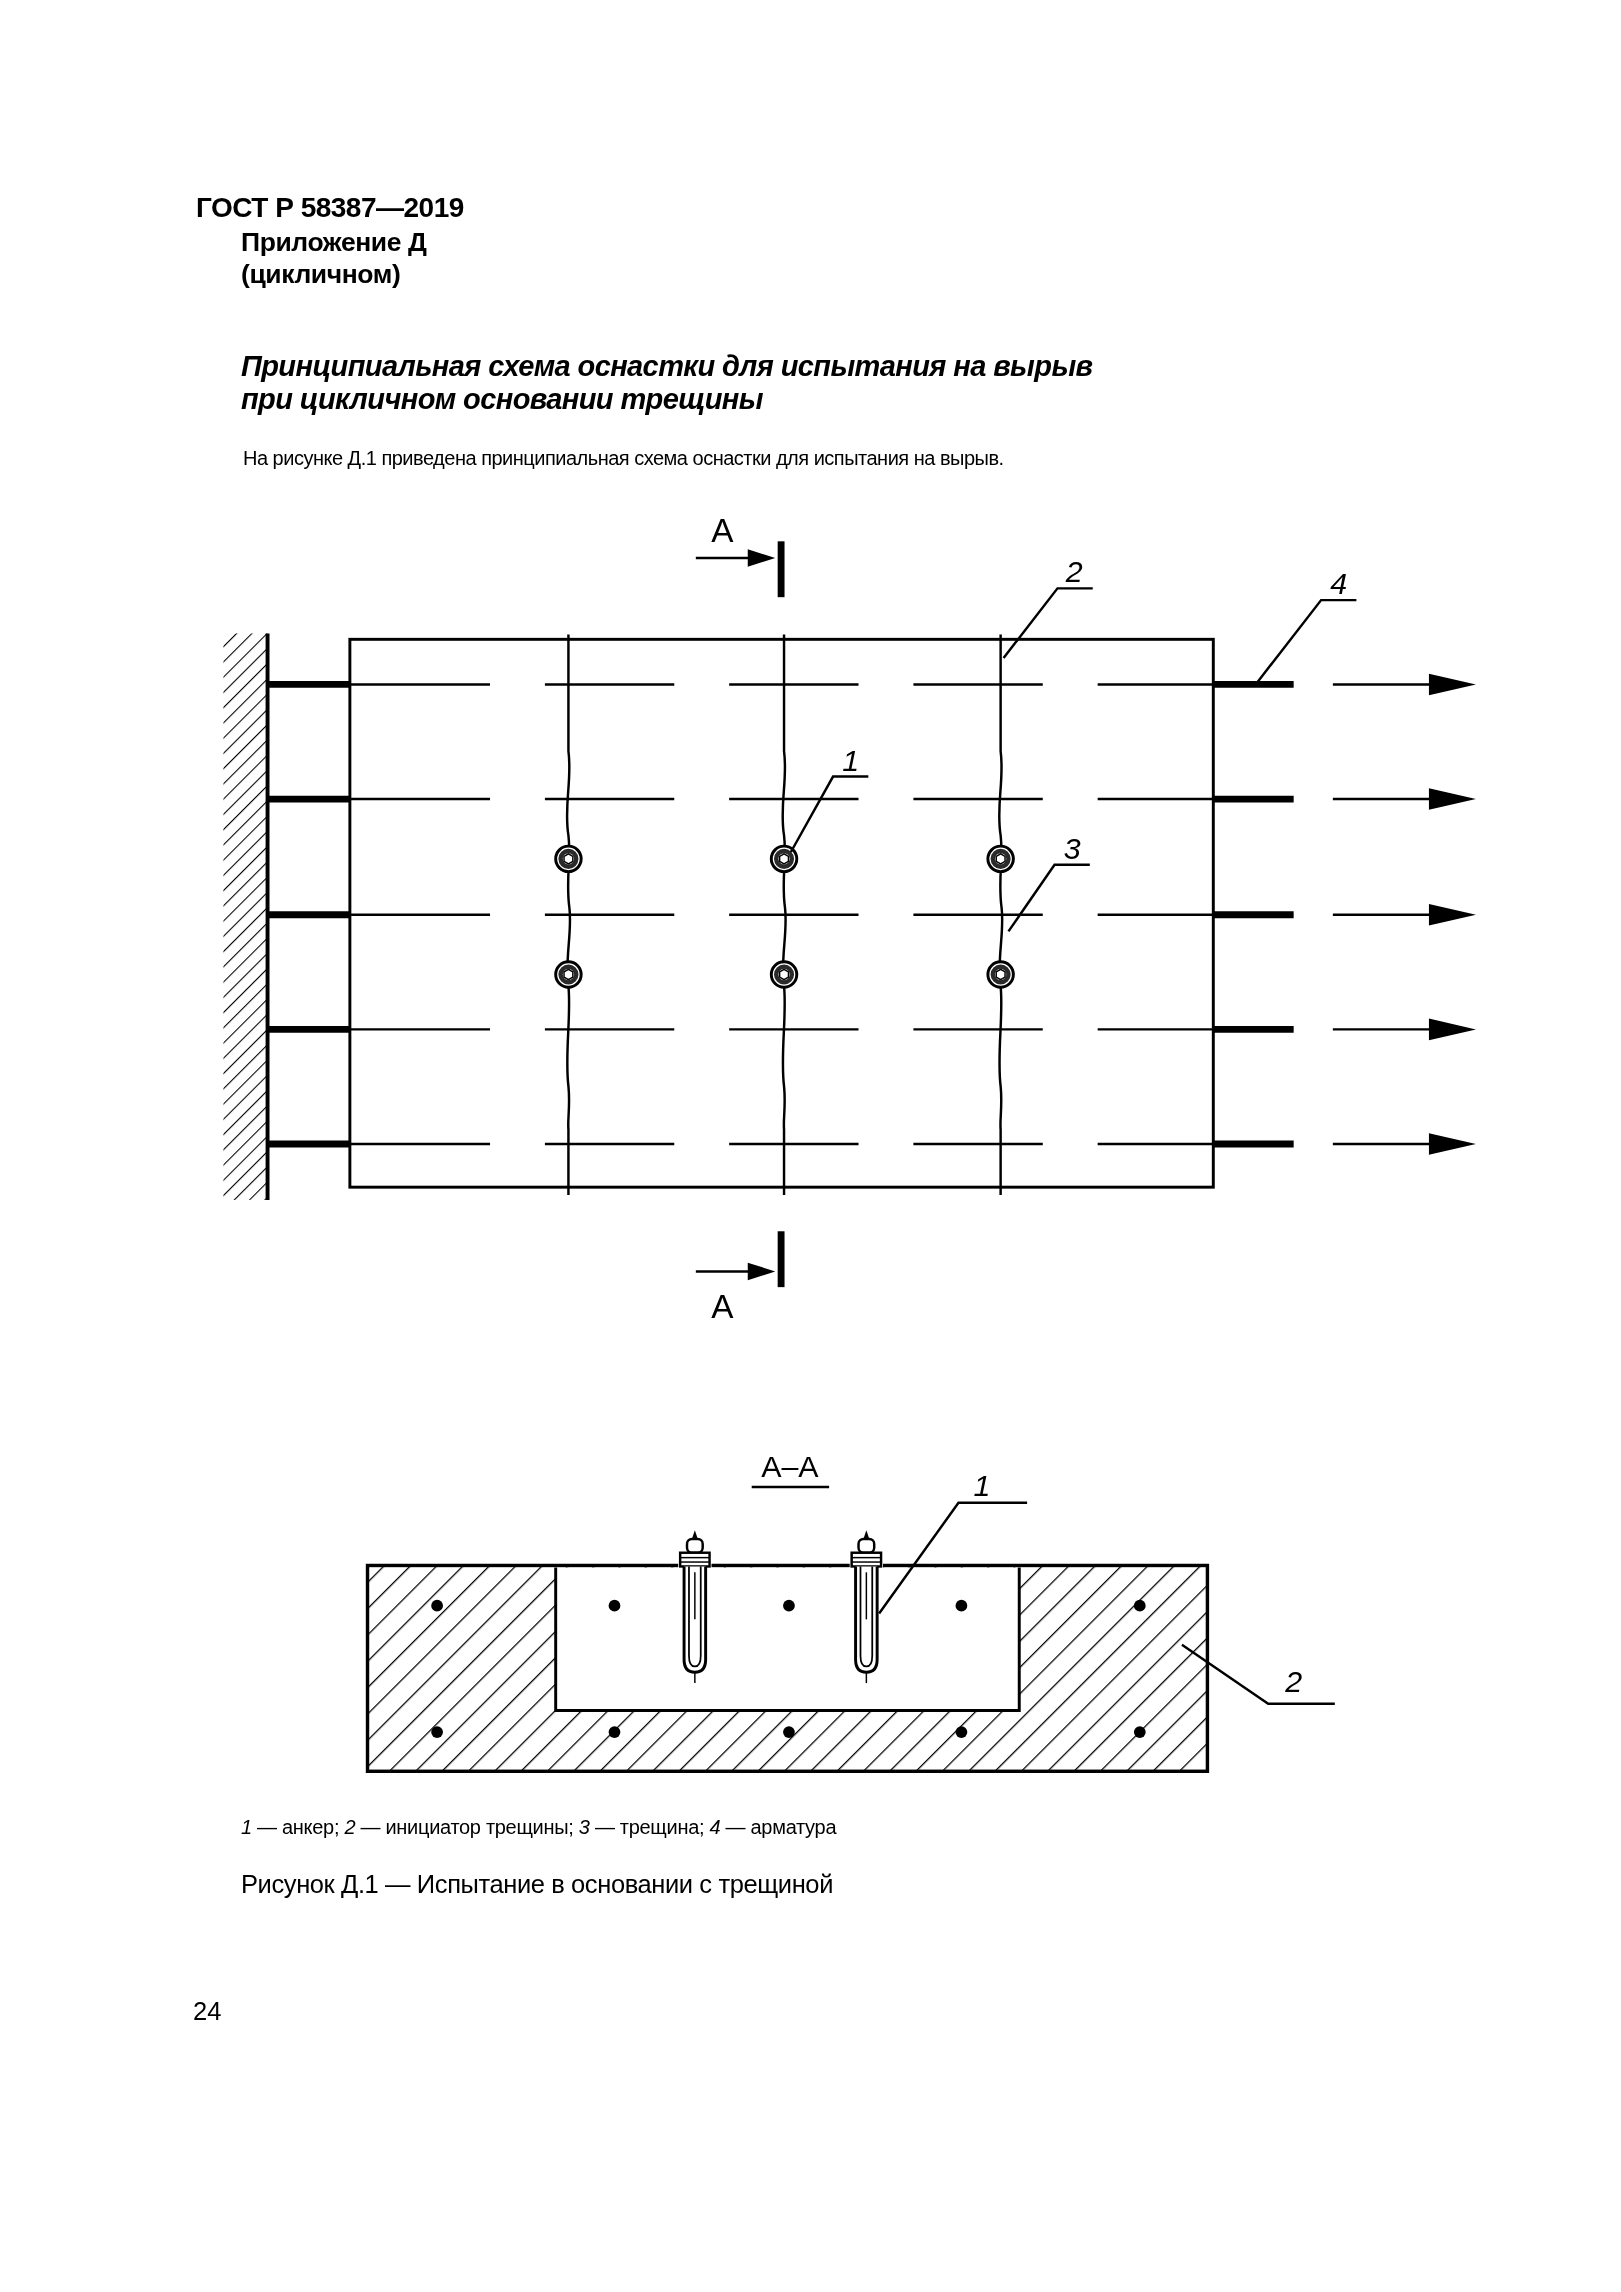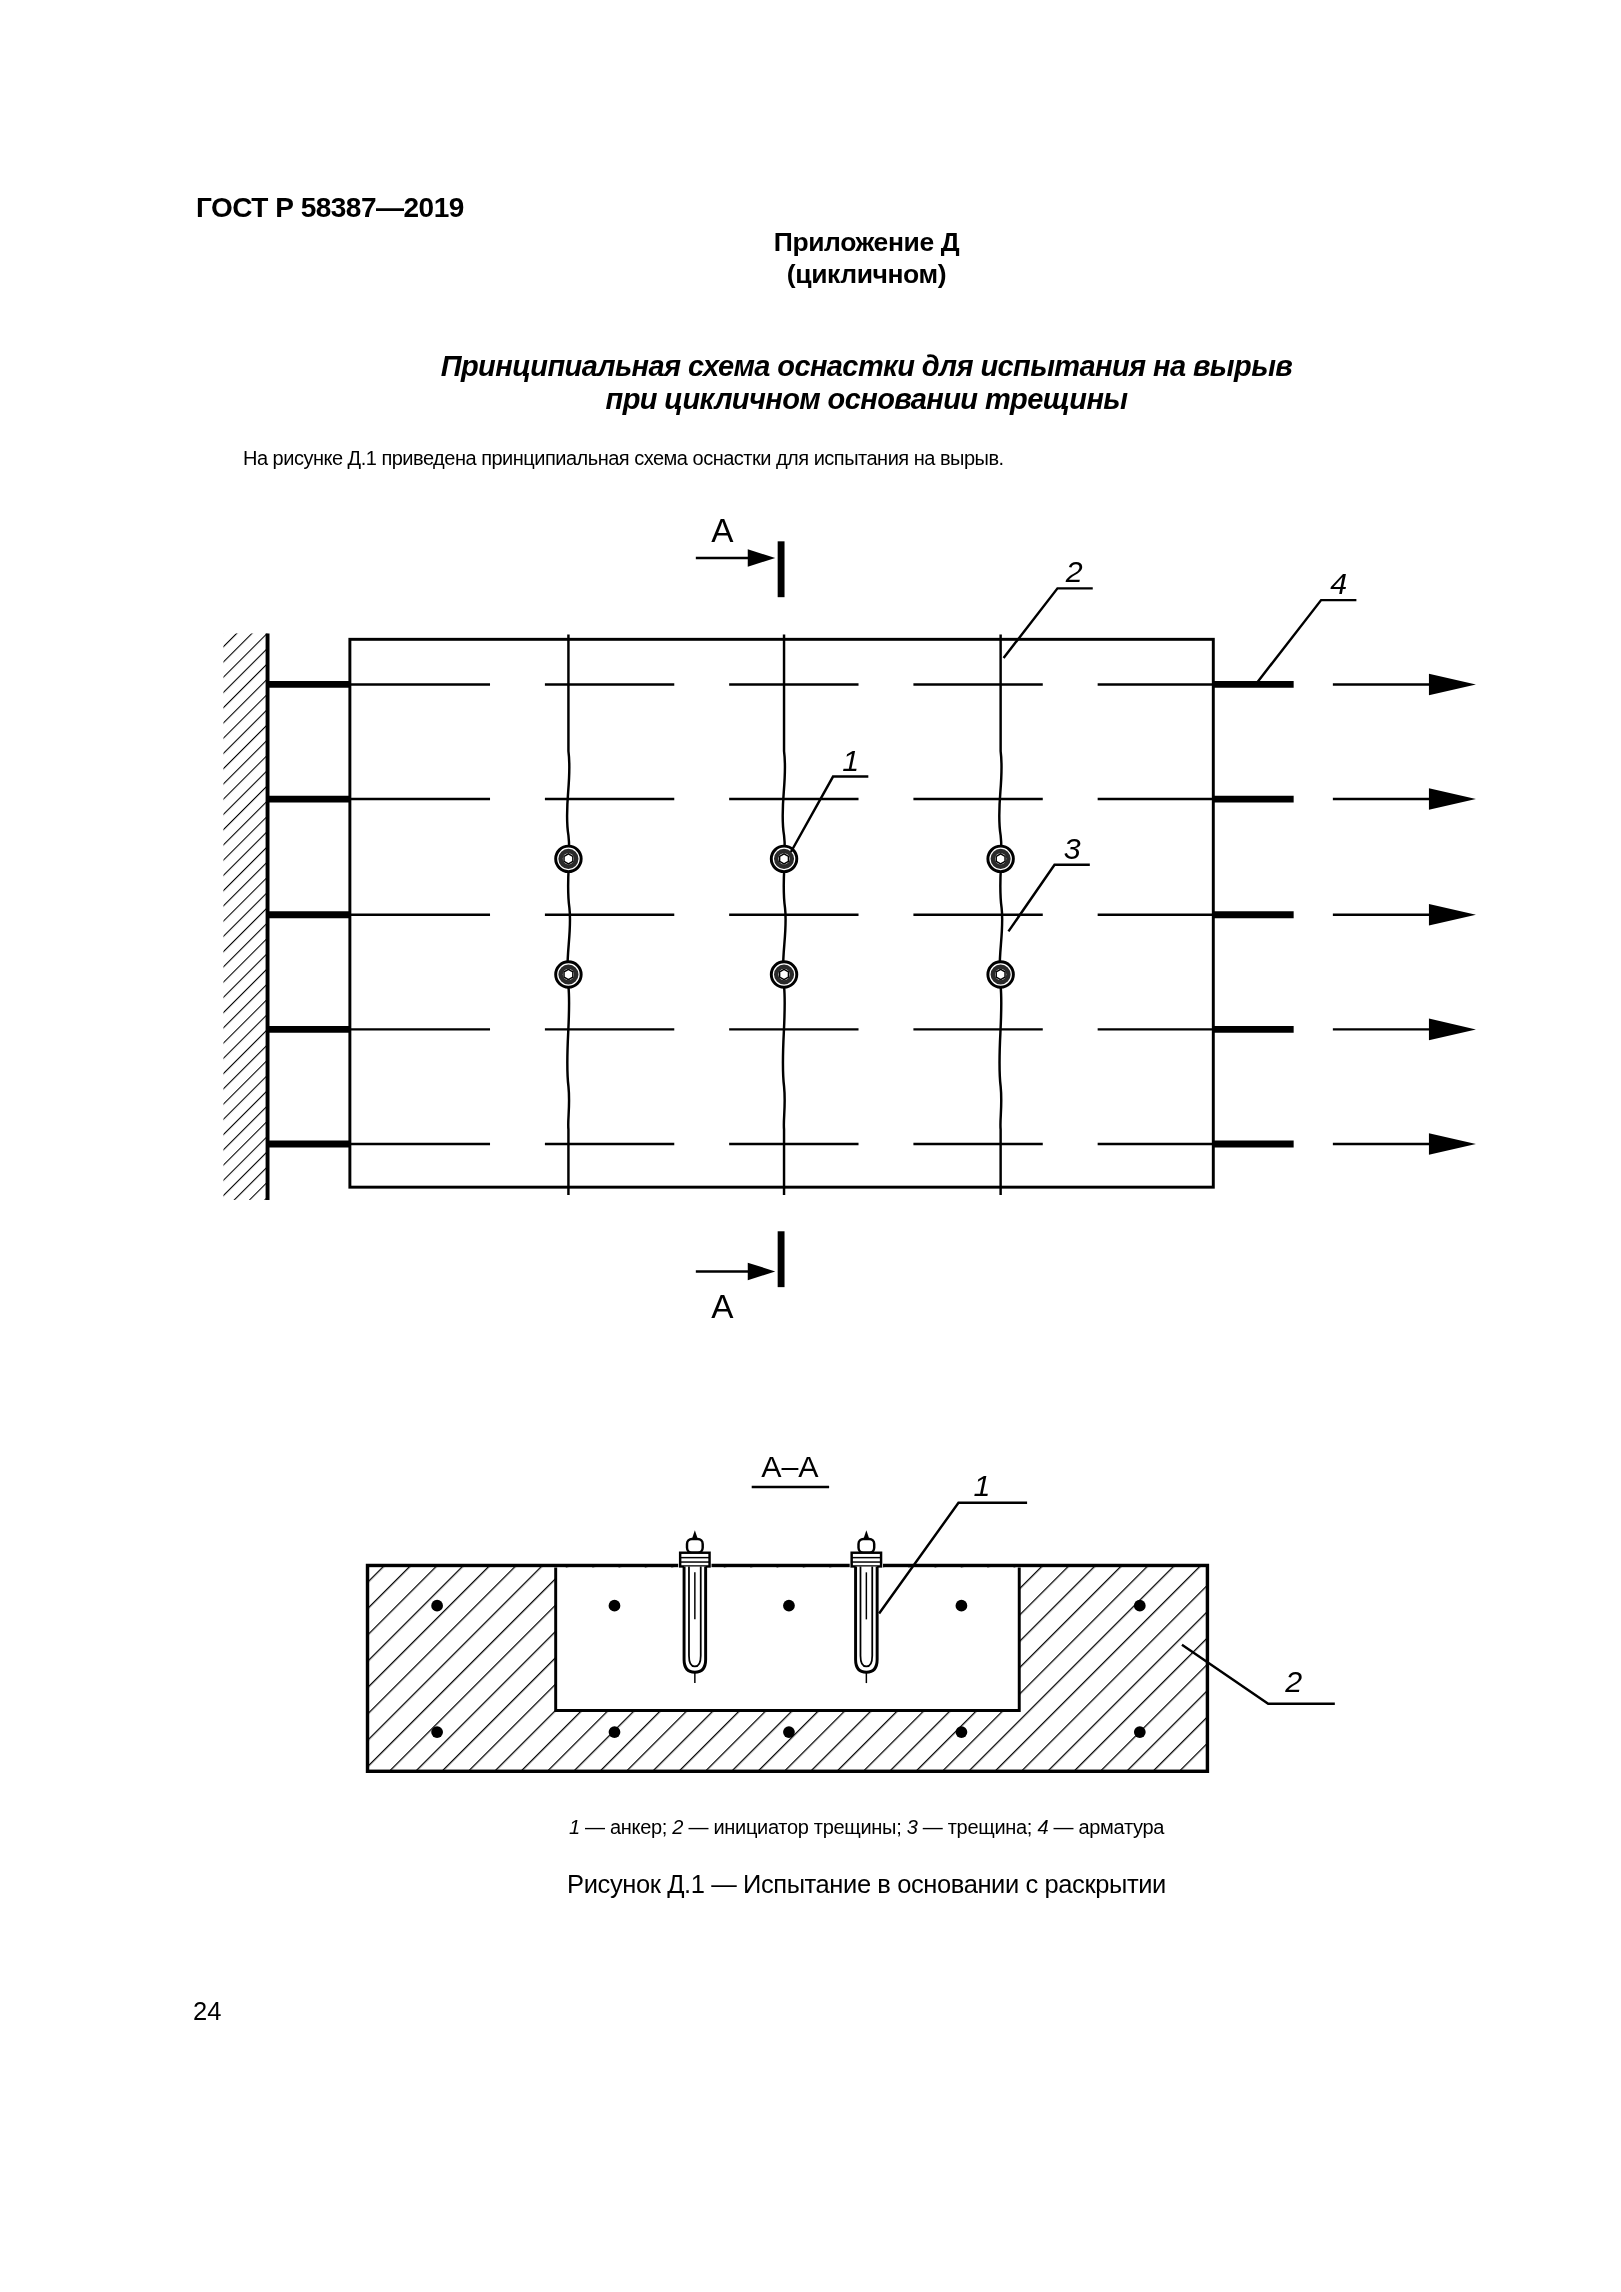--- a/index.html
+++ b/index.html
@@ -2,21 +2,21 @@
 <html><head>
 <meta charset="utf-8">
 <style>
   html,body{margin:0;padding:0;}
   body{
     width:1621px;height:2293px;position:relative;background:#ffffff;
     font-family:"Liberation Sans",sans-serif;color:#000;
     -webkit-font-smoothing:antialiased;
   }
   .abs{position:absolute;}
-  .center-col{left:257px;width:1219px;text-align:center;}
+  .center-col{left:241px;width:1219px;}
   .it{font-style:italic;}
   #doc-header{left:196px;top:192px;font-size:28px;font-weight:bold;letter-spacing:-0.5px;}
   #appendix-head{top:226px;font-size:26.5px;font-weight:bold;line-height:32px;letter-spacing:-0.4px;}
   #main-title{top:350px;font-size:29px;font-weight:bold;line-height:33px;letter-spacing:-0.6px;font-style:italic;}
   #intro-par{left:243px;top:447px;font-size:20px;letter-spacing:-0.5px;}
   #legend-line{top:1816px;font-size:20px;letter-spacing:-0.3px;}
   #figure-caption{top:1870px;font-size:25.5px;letter-spacing:-0.4px;}
   #page-number{left:193px;top:1997px;font-size:25.5px;}
   svg text{font-family:"Liberation Sans",sans-serif;fill:#000;}
   svg .lbl{font-size:31px;font-style:italic;}
@@ -35,21 +35,21 @@
 
 <div id="main-title" class="abs center-col">
   <div>Принципиальная схема оснастки для испытания на вырыв</div>
   <div>при цикличном основании трещины</div>
 </div>
 
 <div id="intro-par" class="abs">На рисунке Д.1 приведена принципиальная схема оснастки для испытания на вырыв.</div>
 
 <div id="legend-line" class="abs center-col"><span class="it">1</span><span> — </span><span>анкер</span><span>; </span><span class="it">2</span><span> — </span><span>инициатор трещины</span><span>; </span><span class="it">3</span><span> — </span><span>трещина</span><span>; </span><span class="it">4</span><span> — </span><span>арматура</span></div>
 
-<div id="figure-caption" class="abs center-col">Рисунок Д.1 — Испытание в основании с раскрытии</div>
+<div id="figure-caption" class="abs center-col">Рисунок Д.1 — Испытание в основании с трещиной</div>
 
 <div id="page-number" class="abs">24</div>
 
 <svg class="abs" style="left:0;top:0" width="1621" height="2293" viewBox="0 0 1654 2339">
   <defs>
     <pattern id="hatchWall" width="11" height="11" patternUnits="userSpaceOnUse" patternTransform="rotate(45)">
       <line x1="0" y1="0" x2="0" y2="11" stroke="#000" stroke-width="2.2"></line>
     </pattern>
     <pattern id="hatchBlock" width="19" height="19" patternUnits="userSpaceOnUse" patternTransform="rotate(45)">
       <line x1="0" y1="0" x2="0" y2="19" stroke="#000" stroke-width="2.6"></line>

